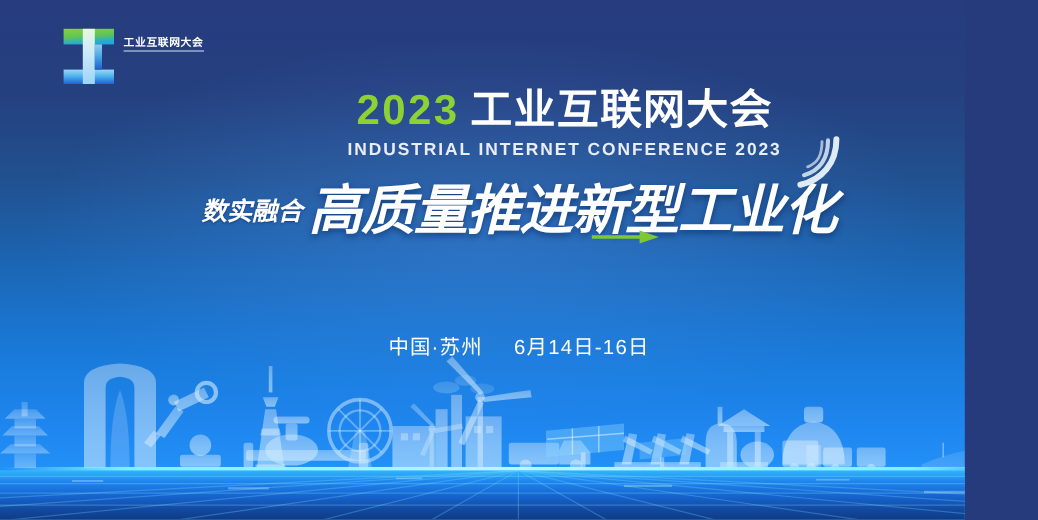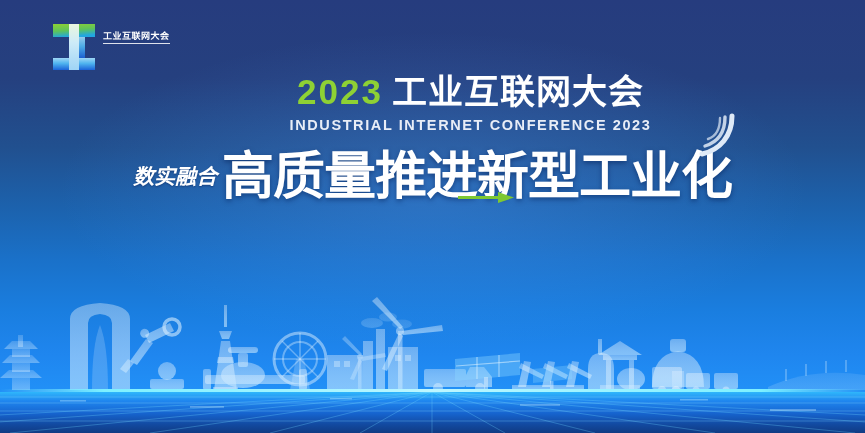--- a/index.html
+++ b/index.html
@@ -4,21 +4,21 @@
 <title>2023 工业互联网大会</title>
 <style>
   html,body{margin:0;padding:0;}
   body{
     width:865px;height:433px;overflow:hidden;
     font-family:"Liberation Sans","DejaVu Sans",sans-serif;
     background:#253b7c;
   }
 
   #banner{
-    position:relative;width:865px;height:433px;overflow:hidden;
+    position:relative;width:804px;height:433px;overflow:hidden;
     background:linear-gradient(180deg,
       #263c7e 0%,
       #25407f 18%,
       #21508f 34%,
       #1c62ad 48%,
       #1a71c9 60%,
       #1a7ee0 72%,
       #1f86ef 82%,
       #2190f7 90%,
       #2b9cfb 96%,
@@ -61,21 +61,21 @@
   }
   .slogan-small{
     display:flex;flex-direction:column;justify-content:center;
     font-size:21px;font-weight:bold;color:#ffffff;line-height:25px;
     letter-spacing:0px;font-style:italic;margin-right:5px;
     text-shadow:0 1px 2px rgba(0,20,70,.45);
   }
   .slogan-small span{display:block;white-space:nowrap;}
   .slogan-main{
     position:relative;
-    font-size:52px;font-weight:bold;line-height:60px;
+    font-size:45px;font-weight:bold;line-height:60px;font-style:italic;
     color:#ffffff;white-space:nowrap;letter-spacing:-1px;
     text-shadow:0 2px 5px rgba(0,25,80,.5);
   }
   .arrow{
     position:absolute;left:236px;bottom:2px;width:56px;height:13px;
   }
   .signal{position:absolute;right:-6px;top:-34px;width:46px;height:46px;}
 
   
   #date-block{
@@ -156,20 +156,23 @@
       <svg class="signal" viewBox="0 0 46 46">
         <g fill="none" stroke="#dfeaf7" stroke-linecap="round">
           <path d="M10 42 C28 38 40 24 40 4" stroke-width="5"></path>
           <path d="M13 34 C26 30 33 20 33 5" stroke-width="3.4" opacity=".85"></path>
           <path d="M16 27 C25 24 28 17 28 6" stroke-width="2.4" opacity=".7"></path>
         </g>
       </svg>
     </div>
   </div>
 
+  <div id="date-block">
+    <span>中国·苏州</span><span class="sep"></span><span>6月14日-16日</span>
+  </div>
 
   <svg id="skyline" viewBox="0 0 865 110" preserveAspectRatio="none">
     <defs>
       <linearGradient id="sil" x1="0" y1="0" x2="0" y2="1">
         <stop offset="0%" stop-color="#ffffff" stop-opacity=".34"></stop>
         <stop offset="100%" stop-color="#bfe4ff" stop-opacity=".62"></stop>
       </linearGradient>
       <linearGradient id="silFaint" x1="0" y1="0" x2="0" y2="1">
         <stop offset="0%" stop-color="#ffffff" stop-opacity=".18"></stop>
         <stop offset="100%" stop-color="#cfeaff" stop-opacity=".40"></stop>

